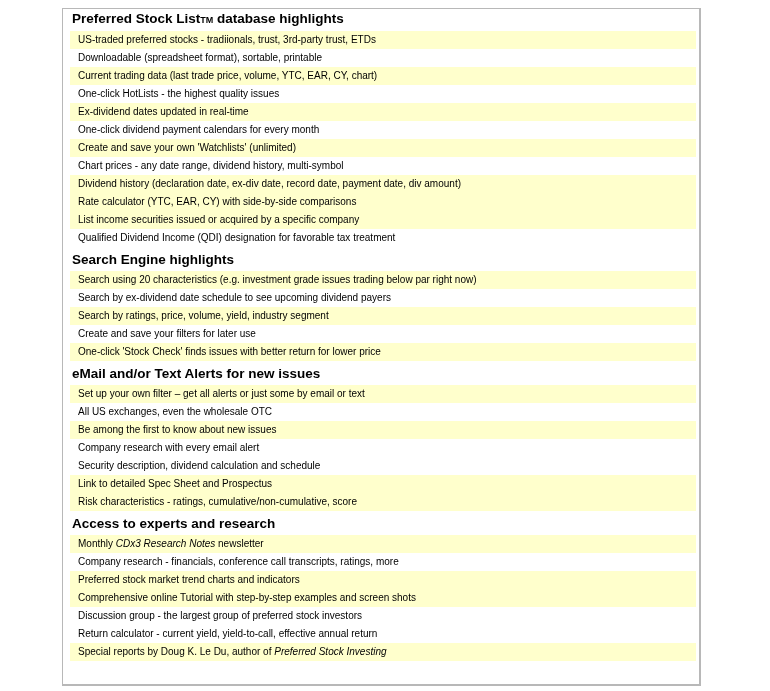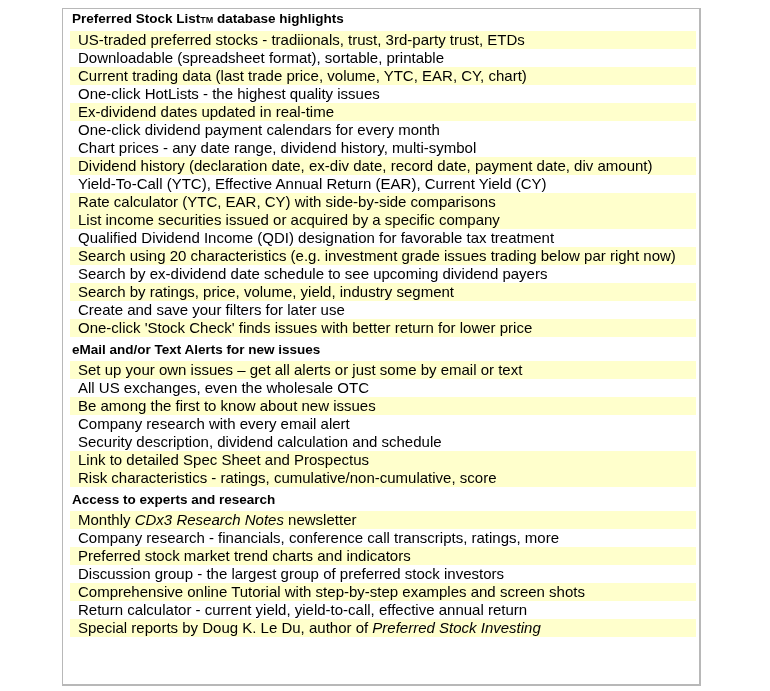--- a/index.html
+++ b/index.html
@@ -41,21 +41,21 @@
   }
   .section-heading.first { margin-top: 0; }
   .seg-tm {
     font-size: 9px;
     font-weight: bold;
     letter-spacing: 0;
   }
   .item-row {
     height: 18px;
     line-height: 18px;
-    font-size: 15px;
+    font-size: 10px;
     color: var(--text);
     margin: 0 3px 0 7px;
     padding-left: 8px;
     white-space: nowrap;
     overflow: hidden;
   }
   .item-row.hl { background: var(--hl); }
   .seg-italic { font-style: italic; text-align: center; }
 </style>
 </head>
@@ -63,41 +63,42 @@
 
 <div class="page">
   <div class="panel" id="panel">
       <div class="section-heading first"><span class="seg-normal">Preferred Stock List</span><span class="seg-tm">TM</span><span class="seg-normal"> database highlights</span></div>
       <div class="item-row hl"><span class="seg-normal">US-traded preferred stocks - tradiionals, trust, 3rd-party trust, ETDs</span></div>
       <div class="item-row"><span class="seg-normal">Downloadable (spreadsheet format), sortable, printable</span></div>
       <div class="item-row hl"><span class="seg-normal">Current trading data (last trade price, volume, YTC, EAR, CY, chart)</span></div>
       <div class="item-row"><span class="seg-normal">One-click HotLists - the highest quality issues</span></div>
       <div class="item-row hl"><span class="seg-normal">Ex-dividend dates updated in real-time</span></div>
       <div class="item-row"><span class="seg-normal">One-click dividend payment calendars for every month</span></div>
+      <div class="item-row hl"><span class="seg-normal">Create and save your own 'Watchlists' (unlimited)</span></div>
       <div class="item-row"><span class="seg-normal">Chart prices - any date range, dividend history, multi-symbol</span></div>
       <div class="item-row hl"><span class="seg-normal">Dividend history (declaration date, ex-div date, record date, payment date, div amount)</span></div>
-      <div class="item-row"><span class="seg-normal">Yield-To-Call (YTC), Effective Annual Return (EAR), Current Yield (CY)</span></div>
       <div class="item-row hl"><span class="seg-normal">Rate calculator (YTC, EAR, CY) with side-by-side comparisons</span></div>
       <div class="item-row hl"><span class="seg-normal">List income securities issued or acquired by a specific company</span></div>
       <div class="item-row"><span class="seg-normal">Qualified Dividend Income (QDI) designation for favorable tax treatment</span></div>
+      <div class="section-heading"><span class="seg-normal">Search Engine highlights</span></div>
       <div class="item-row hl"><span class="seg-normal">Search using 20 characteristics (e.g. investment grade issues trading below par right now)</span></div>
       <div class="item-row"><span class="seg-normal">Search by ex-dividend date schedule to see upcoming dividend payers</span></div>
       <div class="item-row hl"><span class="seg-normal">Search by ratings, price, volume, yield, industry segment</span></div>
       <div class="item-row"><span class="seg-normal">Create and save your filters for later use</span></div>
       <div class="item-row hl"><span class="seg-normal">One-click 'Stock Check' finds issues with better return for lower price</span></div>
       <div class="section-heading"><span class="seg-normal">eMail and/or Text Alerts for new issues</span></div>
-      <div class="item-row hl"><span class="seg-normal">Set up your own issues – get all alerts or just some by email or text</span></div>
+      <div class="item-row hl"><span class="seg-normal">Set up your own filter – get all alerts or just some by email or text</span></div>
       <div class="item-row"><span class="seg-normal">All US exchanges, even the wholesale OTC</span></div>
       <div class="item-row hl"><span class="seg-normal">Be among the first to know about new issues</span></div>
       <div class="item-row"><span class="seg-normal">Company research with every email alert</span></div>
       <div class="item-row"><span class="seg-normal">Security description, dividend calculation and schedule</span></div>
       <div class="item-row hl"><span class="seg-normal">Link to detailed Spec Sheet and Prospectus</span></div>
       <div class="item-row hl"><span class="seg-normal">Risk characteristics - ratings, cumulative/non-cumulative, score</span></div>
       <div class="section-heading"><span class="seg-normal">Access to experts and research</span></div>
       <div class="item-row hl"><span class="seg-normal">Monthly </span><span class="seg-italic">CDx3 Research Notes</span><span class="seg-normal"> newsletter</span></div>
       <div class="item-row"><span class="seg-normal">Company research - financials, conference call transcripts, ratings, more</span></div>
       <div class="item-row hl"><span class="seg-normal">Preferred stock market trend charts and indicators</span></div>
+      <div class="item-row hl"><span class="seg-normal">Comprehensive online Tutorial with step-by-step examples and screen shots</span></div>
       <div class="item-row"><span class="seg-normal">Discussion group - the largest group of preferred stock investors</span></div>
-      <div class="item-row hl"><span class="seg-normal">Comprehensive online Tutorial with step-by-step examples and screen shots</span></div>
       <div class="item-row"><span class="seg-normal">Return calculator - current yield, yield-to-call, effective annual return</span></div>
       <div class="item-row hl"><span class="seg-normal">Special reports by Doug K. Le Du, author of </span><span class="seg-italic">Preferred Stock Investing</span></div>
     </div>
 </div>
 
 </body></html>

